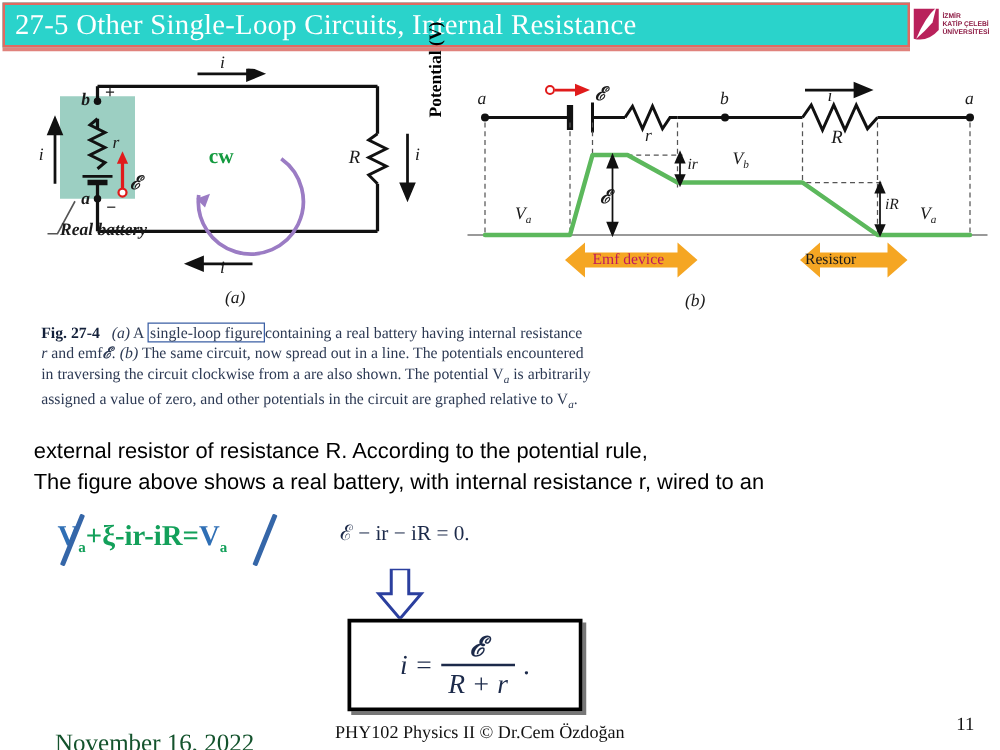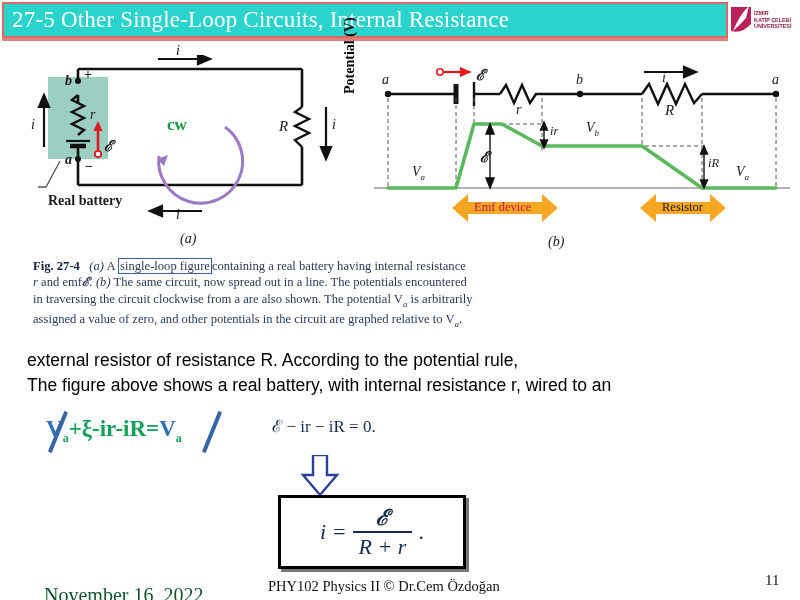--- a/index.html
+++ b/index.html
@@ -169,21 +169,21 @@
   <span class="lbl it" style="left:35px;top:97px;font-size:14px;font-weight:bold;">a</span>
   <span class="lbl" style="left:55px;top:104px;font-size:14px;font-weight:bold;">−</span>
   <span class="lbl it" style="left:60px;top:52px;font-size:14px;">r</span>
   <span class="lbl script-e" style="left:74px;top:80px;font-size:15px;">ℰ</span>
   <span class="lbl it" style="left:249px;top:63px;font-size:15px;">R</span>
   <span class="lbl it" style="left:146px;top:-12px;font-size:14px;">i</span>
   <span class="lbl it" style="left:146px;top:152px;font-size:14px;">i</span>
   <span class="lbl it" style="left:1px;top:62px;font-size:14px;">i</span>
   <span class="lbl it" style="left:302px;top:62px;font-size:14px;">i</span>
   <span class="lbl" style="left:137px;top:60px;font-size:17px;font-weight:bold;color:#149a3f;">cw</span>
-  <span class="lbl" style="left:18px;top:138px;font-size:14px;font-weight:bold;">Real battery</span>
+  <span class="lbl" style="left:18px;top:122px;font-size:14px;font-weight:bold;font-style:italic;">Real battery</span>
   <span class="lbl it" style="left:150px;top:176px;font-size:14px;">(a)</span>
 </div>
 
 <div id="fig-b">
   <svg width="440" height="195" viewBox="0 0 440 195">
 
     <line x1="22" y1="130" x2="438" y2="130" stroke="#999" stroke-width="1.6"></line>
 
     <g stroke="#111" stroke-width="2.4" fill="none">
       <line x1="36" y1="36" x2="104" y2="36"></line>
@@ -264,21 +264,21 @@
   <span class="lbl it" style="left:164px;top:44px;font-size:14px;">r</span>
   <span class="lbl it" style="left:313px;top:44px;font-size:15px;">R</span>
   <span class="lbl it" style="left:310px;top:12px;font-size:14px;">i</span>
   <span class="lbl it" style="left:198px;top:66px;font-size:12.5px;">ir</span>
   <span class="lbl it" style="left:356px;top:98px;font-size:12.5px;">iR</span>
   <span class="lbl script-e" style="left:128px;top:88px;font-size:15px;">ℰ</span>
   <span class="lbl it" style="left:60px;top:106px;font-size:14px;"><span>V</span><sub style="font-size:9px;">a</sub></span>
   <span class="lbl it" style="left:234px;top:62px;font-size:14px;"><span>V</span><sub style="font-size:9px;">b</sub></span>
   <span class="lbl it" style="left:384px;top:106px;font-size:14px;"><span>V</span><sub style="font-size:9px;">a</sub></span>
   <span class="lbl" style="left:122px;top:142px;font-size:12.5px;color:#be185d;">Emf device</span>
-  <span class="lbl" style="left:310px;top:142px;font-size:12.5px;color:#1a1a1a;text-align:right;">Resistor</span>
+  <span class="lbl" style="left:292px;top:142px;font-size:12.5px;color:#1a1a1a;text-align:right;">Resistor</span>
   <span class="lbl it" style="left:196px;top:176px;font-size:14px;">(b)</span>
 </div>
 
 <div id="caption">
   <b>Fig. 27-4</b>&nbsp;&nbsp;
   <i>(a)</i>
   <span>A</span>
   <span class="hl-box">single-loop figure</span><span>containing a real battery having internal resistance</span><br>
   <i>r</i>
   <span>and emf</span><span class="script-e">ℰ</span><i>. (b)</i>

